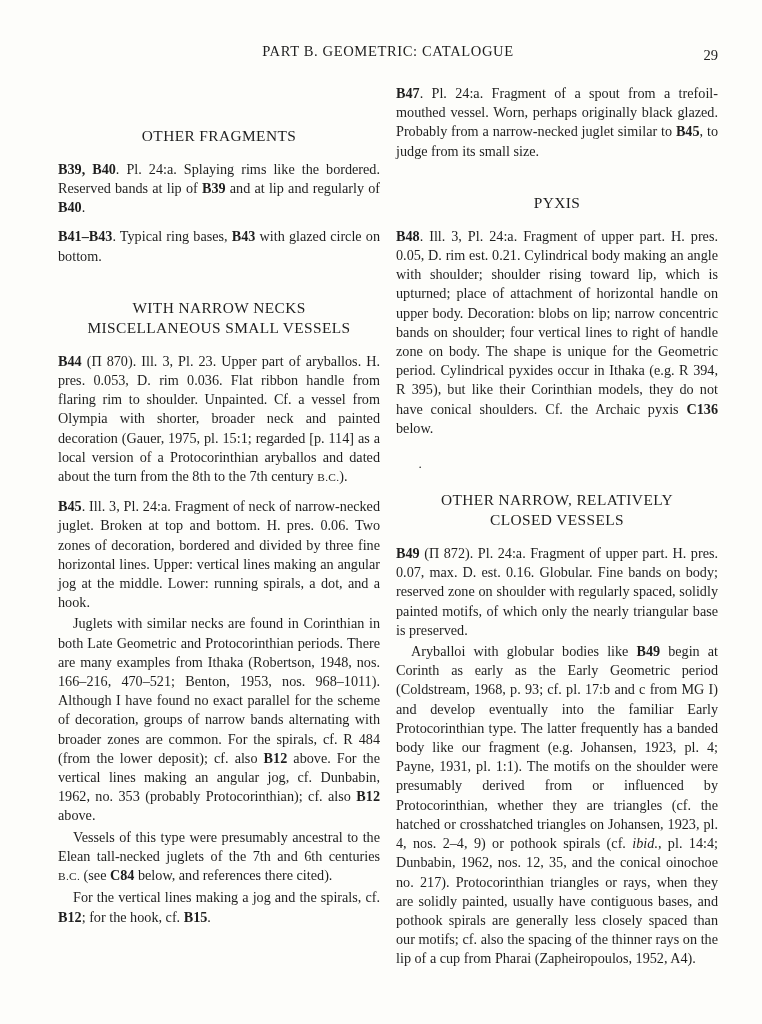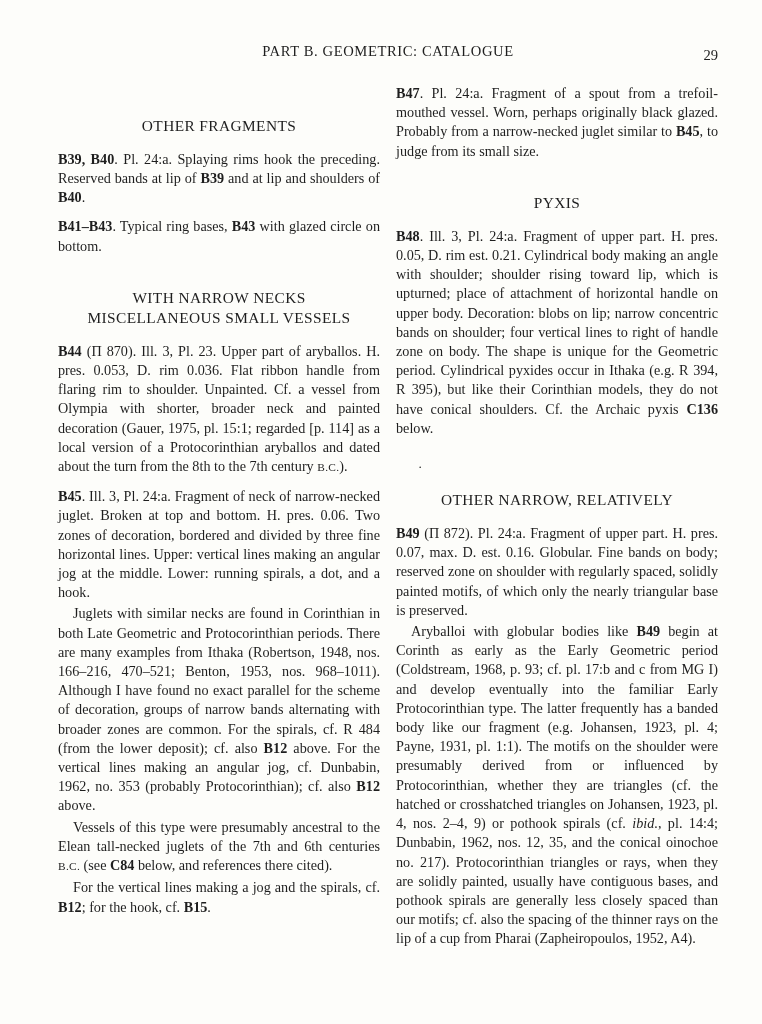--- a/index.html
+++ b/index.html
@@ -81,39 +81,40 @@
 <div class="page">
   <header class="running-head">
     <span class="head-title">PART B. GEOMETRIC: CATALOGUE</span>
     <span class="page-number">29</span>
   </header>
   <main class="columns">
     <section class="col">
         <div class="heading">
           <div>OTHER FRAGMENTS</div>
         </div>
-        <div class="para"><span class="b">B39, B40</span><span class="">. Pl. 24:a. Splaying rims hook the preceding. Reserved bands at lip of </span><span class="b">B39</span><span class=""> and at lip and shoulders of </span><span class="b">B40</span><span class="">.</span></div>
+        <div class="para"><span class="b">B39, B40</span><span class="">. Pl. 24:a. Splaying rims like the bordered. Reserved bands at lip of </span><span class="b">B39</span><span class=""> and at lip and regularly of </span><span class="b">B40</span><span class="">.</span></div>
         <div class="para"><span class="b">B41–B43</span><span class="">. Typical ring bases, </span><span class="b">B43</span><span class=""> with glazed circle on bottom.</span></div>
         <div class="heading">
           <div>WITH NARROW NECKS</div>
           <div>MISCELLANEOUS SMALL VESSELS</div>
         </div>
         <div class="para"><span class="b">B44</span><span class=""> (Π 870). Ill. 3, Pl. 23. Upper part of aryballos. H. pres. 0.053, D. rim 0.036. Flat ribbon handle from flaring rim to shoulder. Unpainted. Cf. a vessel from Olympia with shorter, broader neck and painted decoration (Gauer, 1975, pl. 15:1; regarded [p. 114] as a local version of a Protocorinthian aryballos and dated about the turn from the 8th to the 7th century </span><span class="sc">B.C.</span><span class="">).</span></div>
         <div class="para"><span class="b">B45</span><span class="">. Ill. 3, Pl. 24:a. Fragment of neck of narrow-necked juglet. Broken at top and bottom. H. pres. 0.06. Two zones of decoration, bordered and divided by three fine horizontal lines. Upper: vertical lines making an angular jog at the middle. Lower: running spirals, a dot, and a hook.</span></div>
         <div class="para indent"><span class="">Juglets with similar necks are found in Corinthian in both Late Geometric and Protocorinthian periods. There are many examples from Ithaka (Robertson, 1948, nos. 166–216, 470–521; Benton, 1953, nos. 968–1011). Although I have found no exact parallel for the scheme of decoration, groups of narrow bands alternating with broader zones are common. For the spirals, cf. R 484 (from the lower deposit); cf. also </span><span class="b">B12</span><span class=""> above. For the vertical lines making an angular jog, cf. Dunbabin, 1962, no. 353 (probably Protocorinthian); cf. also </span><span class="b">B12</span><span class=""> above.</span></div>
         <div class="para indent"><span class="">Vessels of this type were presumably ancestral to the Elean tall-necked juglets of the 7th and 6th centuries </span><span class="sc">B.C.</span><span class=""> (see </span><span class="b">C84</span><span class=""> below, and references there cited).</span></div>
         <div class="para indent"><span class="">For the vertical lines making a jog and the spirals, cf. </span><span class="b">B12</span><span class="">; for the hook, cf. </span><span class="b">B15</span><span class="">.</span></div>
       </section>
     <section class="col">
         <div class="para"><span class="b">B47</span><span class="">. Pl. 24:a. Fragment of a spout from a trefoil-mouthed vessel. Worn, perhaps originally black glazed. Probably from a narrow-necked juglet similar to </span><span class="b">B45</span><span class="">, to judge from its small size.</span></div>
         <div class="heading">
           <div>PYXIS</div>
         </div>
         <div class="para"><span class="b">B48</span><span class="">. Ill. 3, Pl. 24:a. Fragment of upper part. H. pres. 0.05, D. rim est. 0.21. Cylindrical body making an angle with shoulder; shoulder rising toward lip, which is upturned; place of attachment of horizontal handle on upper body. Decoration: blobs on lip; narrow concentric bands on shoulder; four vertical lines to right of handle zone on body. The shape is unique for the Geometric period. Cylindrical pyxides occur in Ithaka (e.g. R 394, R 395), but like their Corinthian models, they do not have conical shoulders. Cf. the Archaic pyxis </span><span class="b">C136</span><span class=""> below.</span></div>
         <div class="stray-mark">·</div>
         <div class="heading">
           <div>OTHER NARROW, RELATIVELY</div>
+          <div>CLOSED VESSELS</div>
         </div>
         <div class="para"><span class="b">B49</span><span class=""> (Π 872). Pl. 24:a. Fragment of upper part. H. pres. 0.07, max. D. est. 0.16. Globular. Fine bands on body; reserved zone on shoulder with regularly spaced, solidly painted motifs, of which only the nearly triangular base is preserved.</span></div>
         <div class="para indent"><span class="">Aryballoi with globular bodies like </span><span class="b">B49</span><span class=""> begin at Corinth as early as the Early Geometric period (Coldstream, 1968, p. 93; cf. pl. 17:b and c from MG I) and develop eventually into the familiar Early Protocorinthian type. The latter frequently has a banded body like our fragment (e.g. Johansen, 1923, pl. 4; Payne, 1931, pl. 1:1). The motifs on the shoulder were presumably derived from or influenced by Protocorinthian, whether they are triangles (cf. the hatched or crosshatched triangles on Johansen, 1923, pl. 4, nos. 2–4, 9) or pothook spirals (cf. </span><span class="i">ibid.</span><span class="">, pl. 14:4; Dunbabin, 1962, nos. 12, 35, and the conical oinochoe no. 217). Protocorinthian triangles or rays, when they are solidly painted, usually have contiguous bases, and pothook spirals are generally less closely spaced than our motifs; cf. also the spacing of the thinner rays on the lip of a cup from Pharai (Zapheiropoulos, 1952, A4).</span></div>
       </section>
   </main>
 </div>
 
 </body></html>

